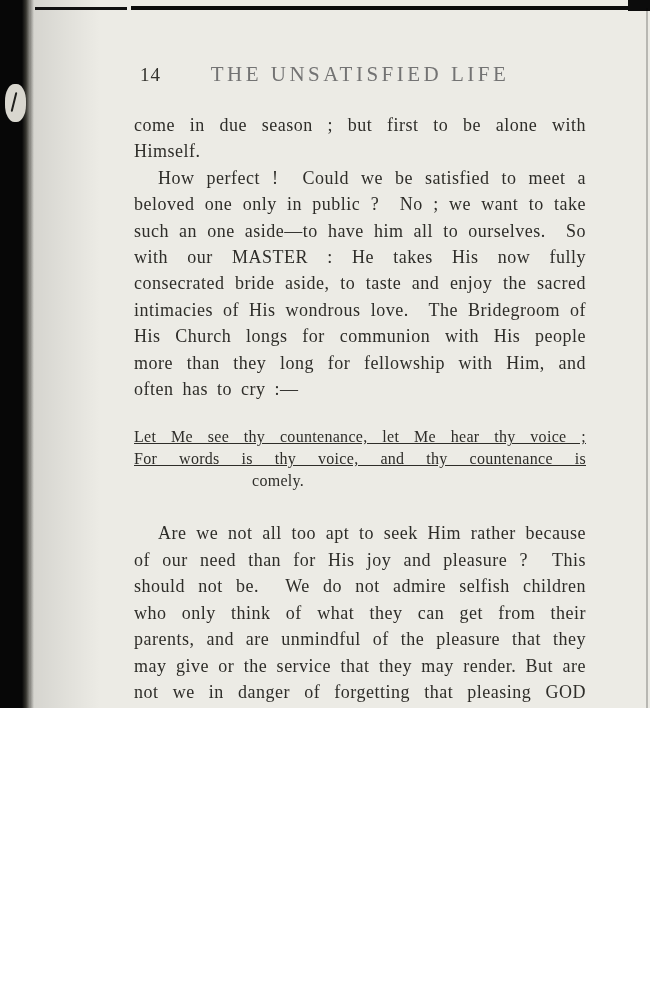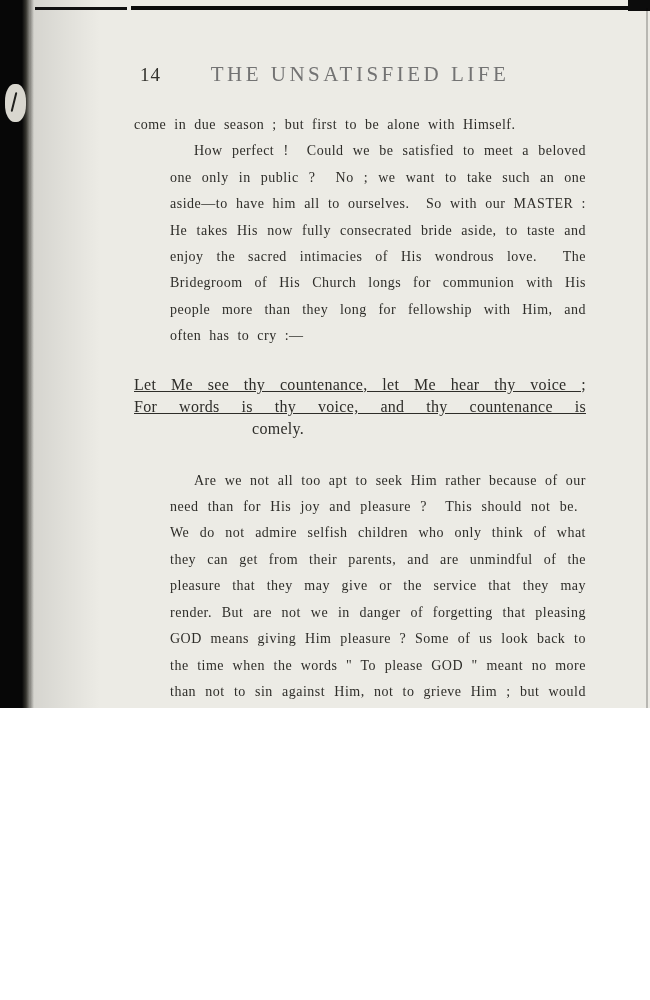--- a/index.html
+++ b/index.html
@@ -55,27 +55,27 @@
     font-size: 19px; letter-spacing: 1px; color: #33322d;
   }
   .title {
     position: absolute; left: 0; right: 0; top: 2px;
     text-align: center;
     font-size: 21px; letter-spacing: 3.5px; color: #737373;
     white-space: nowrap;
   }
   .para {
     margin: 0;
-    font-size: 14px;
+    font-size: 18px;
     line-height: 26.4px;
     letter-spacing: 0.5px;
     word-spacing: 4px;
     text-align: justify;
   }
-  .para.indent { text-indent: 24px; margin-left: 36px; }
+  .para.indent { text-indent: 24px; }
   .quote {
     margin: 24px 0 28px 0;
     font-size: 16px;
     line-height: 22px;
     letter-spacing: 0.3px;
     word-spacing: 2px;
   }
   .quote .qline {
     text-align: justify;
     text-align-last: justify;

